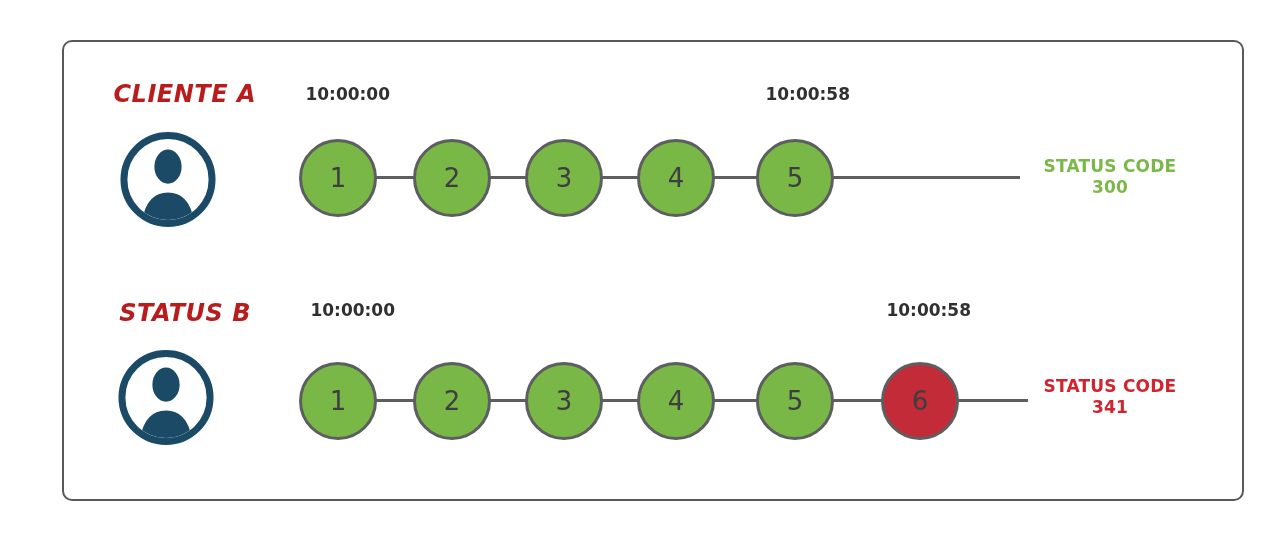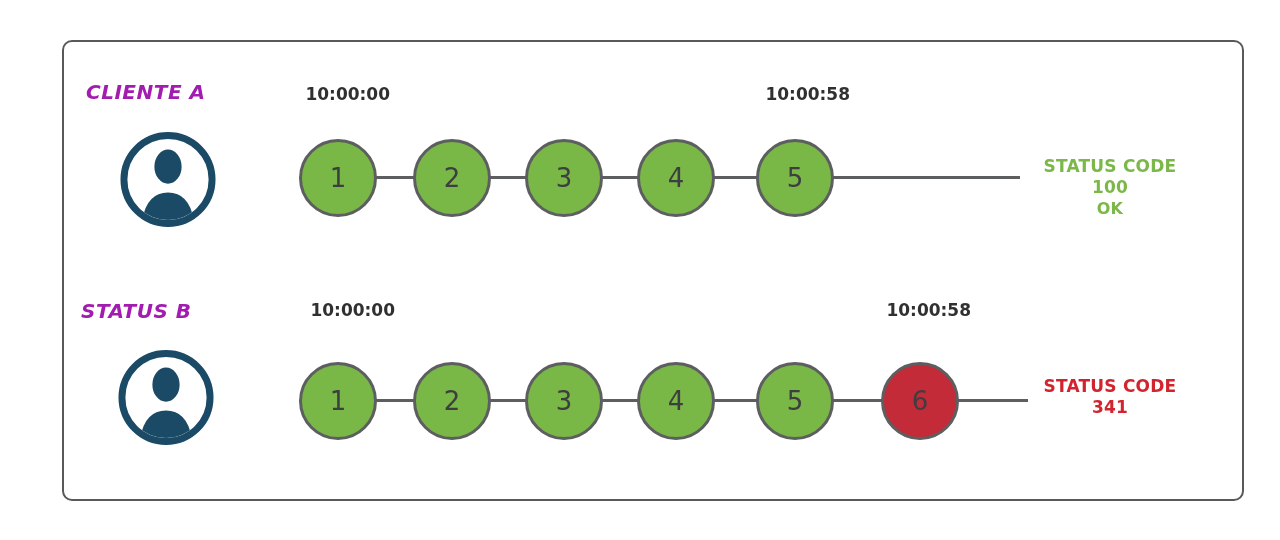--- a/index.html
+++ b/index.html
@@ -5,23 +5,23 @@
   html,body { margin:0; padding:0; background:#ffffff; }
   body {
     width:1280px; height:540px; position:relative; overflow:hidden;
     font-family:"DejaVu Sans", sans-serif;
   }
   .frame {
     position:absolute; left:62px; top:40px; width:1178px; height:457px;
     border:2.5px solid #58595b; border-radius:10px; background:#ffffff;
   }
   .client-label {
-    position:absolute; width:170px; text-align:left;
+    position:absolute; width:170px; text-align:right;
     font-family:"DejaVu Sans", sans-serif; font-weight:700; font-style:italic;
-    font-size:20px; letter-spacing:0.5px; color:#a21caf;
+    font-size:24px; letter-spacing:0.5px; color:#b91c1c;
   }
   .user-icon { position:absolute; width:102px; height:99px; }
   .ts {
     position:absolute; width:100px; text-align:right;
     font-weight:700; font-size:17px; color:#303030;
   }
   .timeline { position:absolute; height:3px; background:#5d5e60; z-index:1; }
   .req {
     position:absolute; width:78px; height:78px; box-sizing:border-box;
     border-radius:50%; border:3px solid #5d5e60; z-index:2;
@@ -65,22 +65,21 @@
 
   <div class="timeline" style="left:338px; top:176px; width:682px;"></div>
 
   <div class="req ok" style="left:299px; top:139px;">1</div>
   <div class="req ok" style="left:413px; top:139px;">2</div>
   <div class="req ok" style="left:525px; top:139px;">3</div>
   <div class="req ok" style="left:637px; top:139px;">4</div>
   <div class="req ok" style="left:756px; top:139px;">5</div>
 
   <div class="status green" style="left:1025px; top:156px;">
-    <div class="l1">STATUS CODE 100</div>
-    <div class="l2">OK</div>
+    <div class="l1">STATUS CODE 300</div>
   </div>
 
   <div class="client-label" style="left:81px; top:299px;">STATUS B</div>
 
   <svg class="user-icon" style="left:115px; top:348px;" viewBox="0 0 100 100">
     <defs>
         <clipPath id="clipB">
           <circle cx="50" cy="50" r="41"></circle>
         </clipPath>
       </defs>

